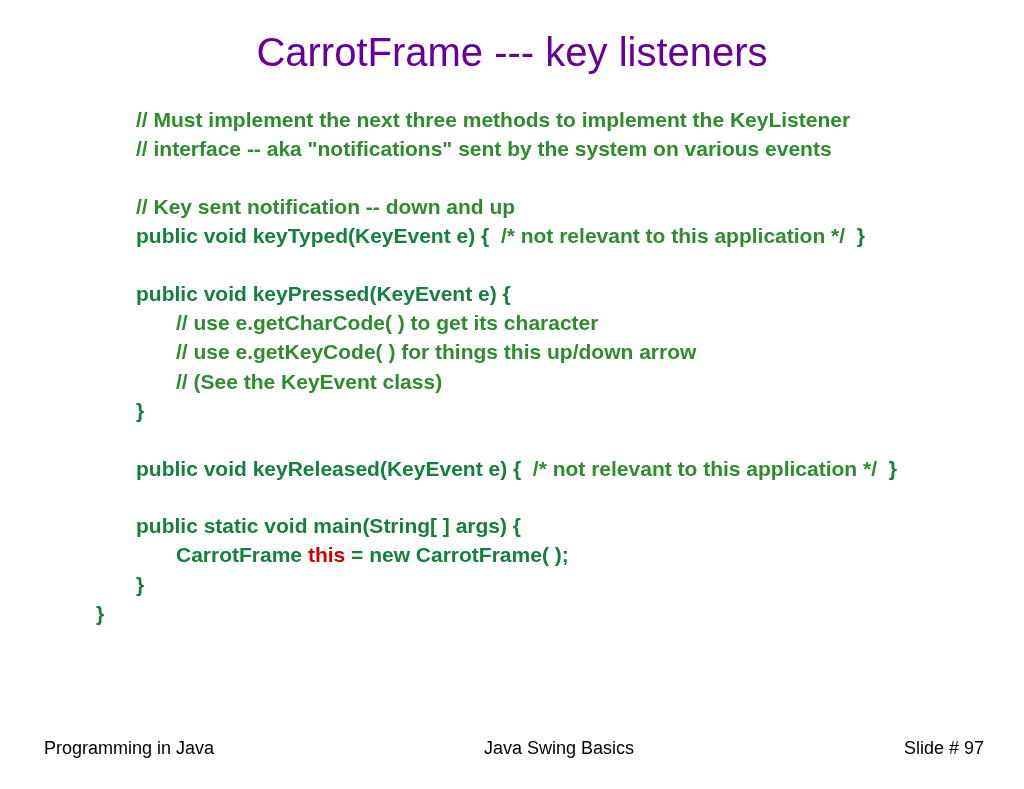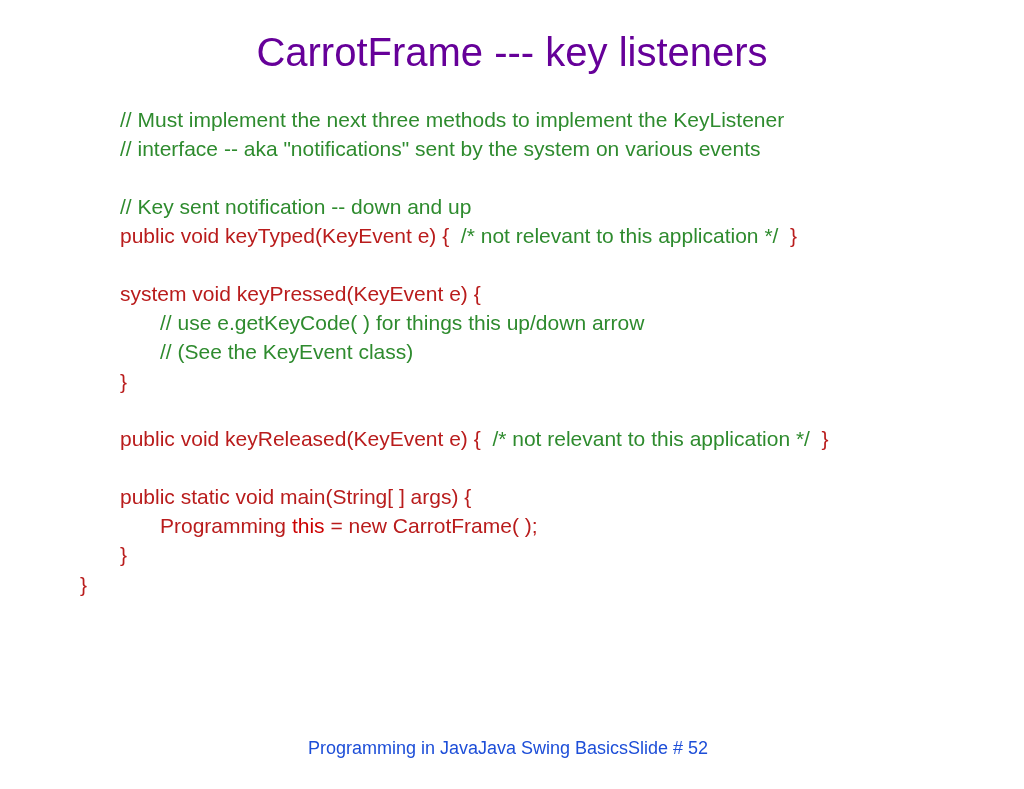--- a/index.html
+++ b/index.html
@@ -19,67 +19,69 @@
     }
     .title {
       color: #660099;
       font-size: 40px;
       text-align: center;
       margin-top: 10px;
       margin-bottom: 30px;
       font-weight: normal;
     }
     .code-block {
-      margin-left: 40px;
+      margin-left: 56px;
       font-size: 21px;
       line-height: 1.4;
+      font-weight: bold;
     }
     .comment { color: #2e8b2e; }
-    .code-text { color: #b91c1c; }
+    .code-text { color: #15803d; }
     .var-name { color: #cc0000; }
     .footer {
       position: absolute;
       bottom: 30px;
-      left: 32px;
+      left: 44px;
       right: 40px;
       display: flex;
-      justify-content: center;
+      justify-content: space-between;
       font-size: 18px;
-      color: #1d4ed8;
+      color: #000000;
     }
     .line { white-space: pre; }
     .indent1 { margin-left: 40px; }
     .indent2 { margin-left: 80px; }
     .spacer { height: 28px; }
     .close-brace { margin-left: 0; }
   </style>
 </head>
 <body>
 
 <div class="slide">
   <h1 class="title">CarrotFrame --- key listeners</h1>
 
   <div class="code-block">
     <div class="line indent1 comment">// Must implement the next three methods to implement the KeyListener</div>
     <div class="line indent1 comment">// interface -- aka "notifications" sent by the system on various events</div>
     <div class="spacer"></div>
     <div class="line indent1 comment">// Key sent notification -- down and up</div>
     <div class="line indent1"><span class="code-text">public void keyTyped(KeyEvent e) {  </span><span class="comment">/* not relevant to this application */</span><span class="code-text">  }</span></div>
     <div class="spacer"></div>
-    <div class="line indent1 code-text">system void keyPressed(KeyEvent e) {</div>
+    <div class="line indent1 code-text">public void keyPressed(KeyEvent e) {</div>
+    <div class="line indent2 comment">// use e.getCharCode( ) to get its character</div>
     <div class="line indent2 comment">// use e.getKeyCode( ) for things this up/down arrow</div>
     <div class="line indent2 comment">// (See the KeyEvent class)</div>
     <div class="line indent1 code-text">}</div>
     <div class="spacer"></div>
     <div class="line indent1"><span class="code-text">public void keyReleased(KeyEvent e) {  </span><span class="comment">/* not relevant to this application */</span><span class="code-text">  }</span></div>
     <div class="spacer"></div>
     <div class="line indent1 code-text">public static void main(String[ ] args) {</div>
-    <div class="line indent2"><span class="code-text">Programming </span><span class="var-name">this</span><span class="code-text"> = new CarrotFrame( );</span></div>
+    <div class="line indent2"><span class="code-text">CarrotFrame </span><span class="var-name">this</span><span class="code-text"> = new CarrotFrame( );</span></div>
     <div class="line indent1 code-text">}</div>
     <div class="line close-brace code-text">}</div>
   </div>
 
   <div class="footer">
     <span>Programming in Java</span>
     <span>Java Swing Basics</span>
-    <span>Slide # 52</span>
+    <span>Slide # 97</span>
   </div>
 </div>
 
 </body></html>

